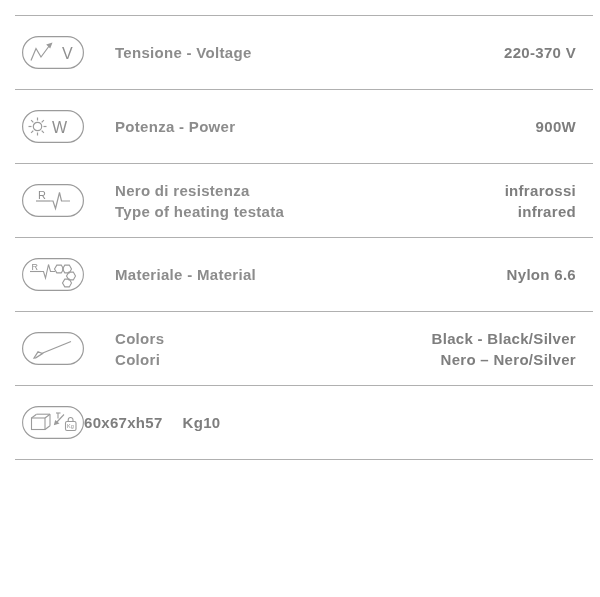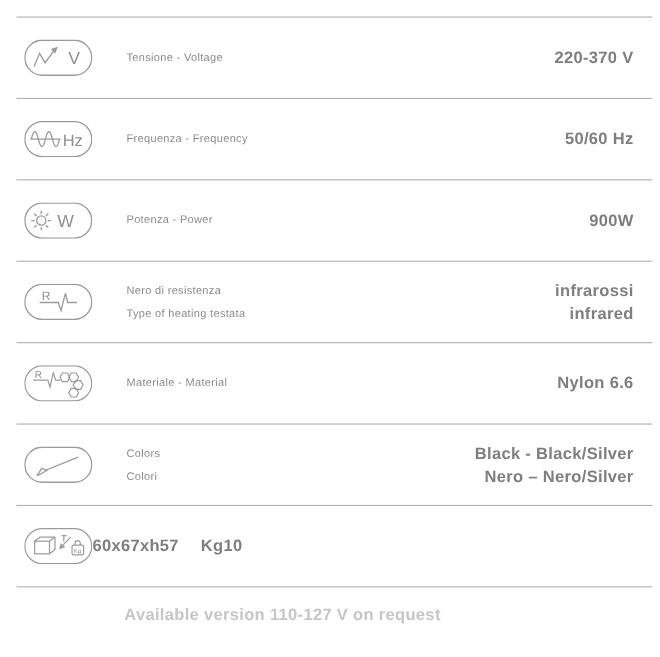--- a/index.html
+++ b/index.html
@@ -4,22 +4,22 @@
 <style>
   * { margin:0; padding:0; box-sizing:border-box; }
   html,body { width:600px; height:597px; background:#ffffff; overflow:hidden;
               font-family:"Liberation Sans", sans-serif; }
   .spec-table { margin:15px 0 0 15px; width:578px;
                 border-bottom:1px solid #b0b0b0; }
   .row { display:flex; align-items:center; height:74px;
          border-top:1px solid #b0b0b0; }
   .icon-badge { flex:none; width:62px; height:33px; margin-left:7px; }
   .icon-badge svg { display:block; }
-  .label { flex:1; margin-left:31px; font-size:10px; color:#8c8c8c;
-           letter-spacing:.3px; line-height:21px; }
+  .label { flex:1; margin-left:31px; font-size:15px; color:#8c8c8c;
+           letter-spacing:.3px; line-height:21px;font-weight:bold; }
   .value { text-align:right; padding-right:17px; font-size:15px; font-weight:bold;
            color:#7e7e7e; letter-spacing:.3px; line-height:21px; white-space:nowrap; }
   .value .sp { display:inline-block; width:20px; }
   .footer { margin:16px 0 0 113px; font-size:15px; font-weight:bold;
             color:#c6c6c6; letter-spacing:.3px; line-height:20px; }
   .ln { display:block; }
 </style>
 </head>
 <body>
 
@@ -35,36 +35,20 @@
       </svg>
     </span>
     <div class="label">
       <span class="ln">Tensione - Voltage</span>
     </div>
     <div class="value">
       <span class="ln">220-370 V</span>
     </div>
   </div>
 
-  <div class="row">
-    <span class="icon-badge">
-      <svg width="62" height="33" viewBox="0 0 62 33" fill="none" stroke="#9b9b9b" stroke-width="1.2">
-        <rect x="0.6" y="0.6" width="60.8" height="31.8" rx="15.9"></rect>
-        <line x1="5.5" y1="16.5" x2="33" y2="16.5"></line>
-        <path d="M6.5,16.5 q3.2,-13.5 6.4,0 q3.2,13.5 6.4,0 q3.2,-13.5 6.4,0 q3.2,13.5 6.4,0"></path>
-        <text x="35" y="22.5" font-size="15" fill="#8f8f8f" stroke="none" font-family="Liberation Sans, sans-serif">Hz</text>
-      </svg>
-    </span>
-    <div class="label">
-      <span class="ln">Frequenza - Frequency</span>
-    </div>
-    <div class="value">
-      <span class="ln">50/60 Hz</span>
-    </div>
-  </div>
 
   <div class="row">
     <span class="icon-badge">
       <svg width="62" height="33" viewBox="0 0 62 33" fill="none" stroke="#9b9b9b" stroke-width="1.2">
         <rect x="0.6" y="0.6" width="60.8" height="31.8" rx="15.9"></rect>
         <circle cx="15.5" cy="16.5" r="4.2"></circle>
         <line x1="21.5" y1="16.5" x2="24.5" y2="16.5"></line>
         <line x1="9.5" y1="16.5" x2="6.5" y2="16.5"></line>
         <line x1="15.5" y1="10.5" x2="15.5" y2="7.5"></line>
         <line x1="15.5" y1="22.5" x2="15.5" y2="25.5"></line>
@@ -161,14 +145,13 @@
       </svg>
     </span>
     <div class="value">
       <span>60x67xh57</span><span class="sp"></span><span>Kg10</span>
     </div>
   </div>
 
 </div>
 
 <div class="footer">
-  <span class="ln">Available version 110-127 V on request</span>
 </div>
 
 </body></html>

